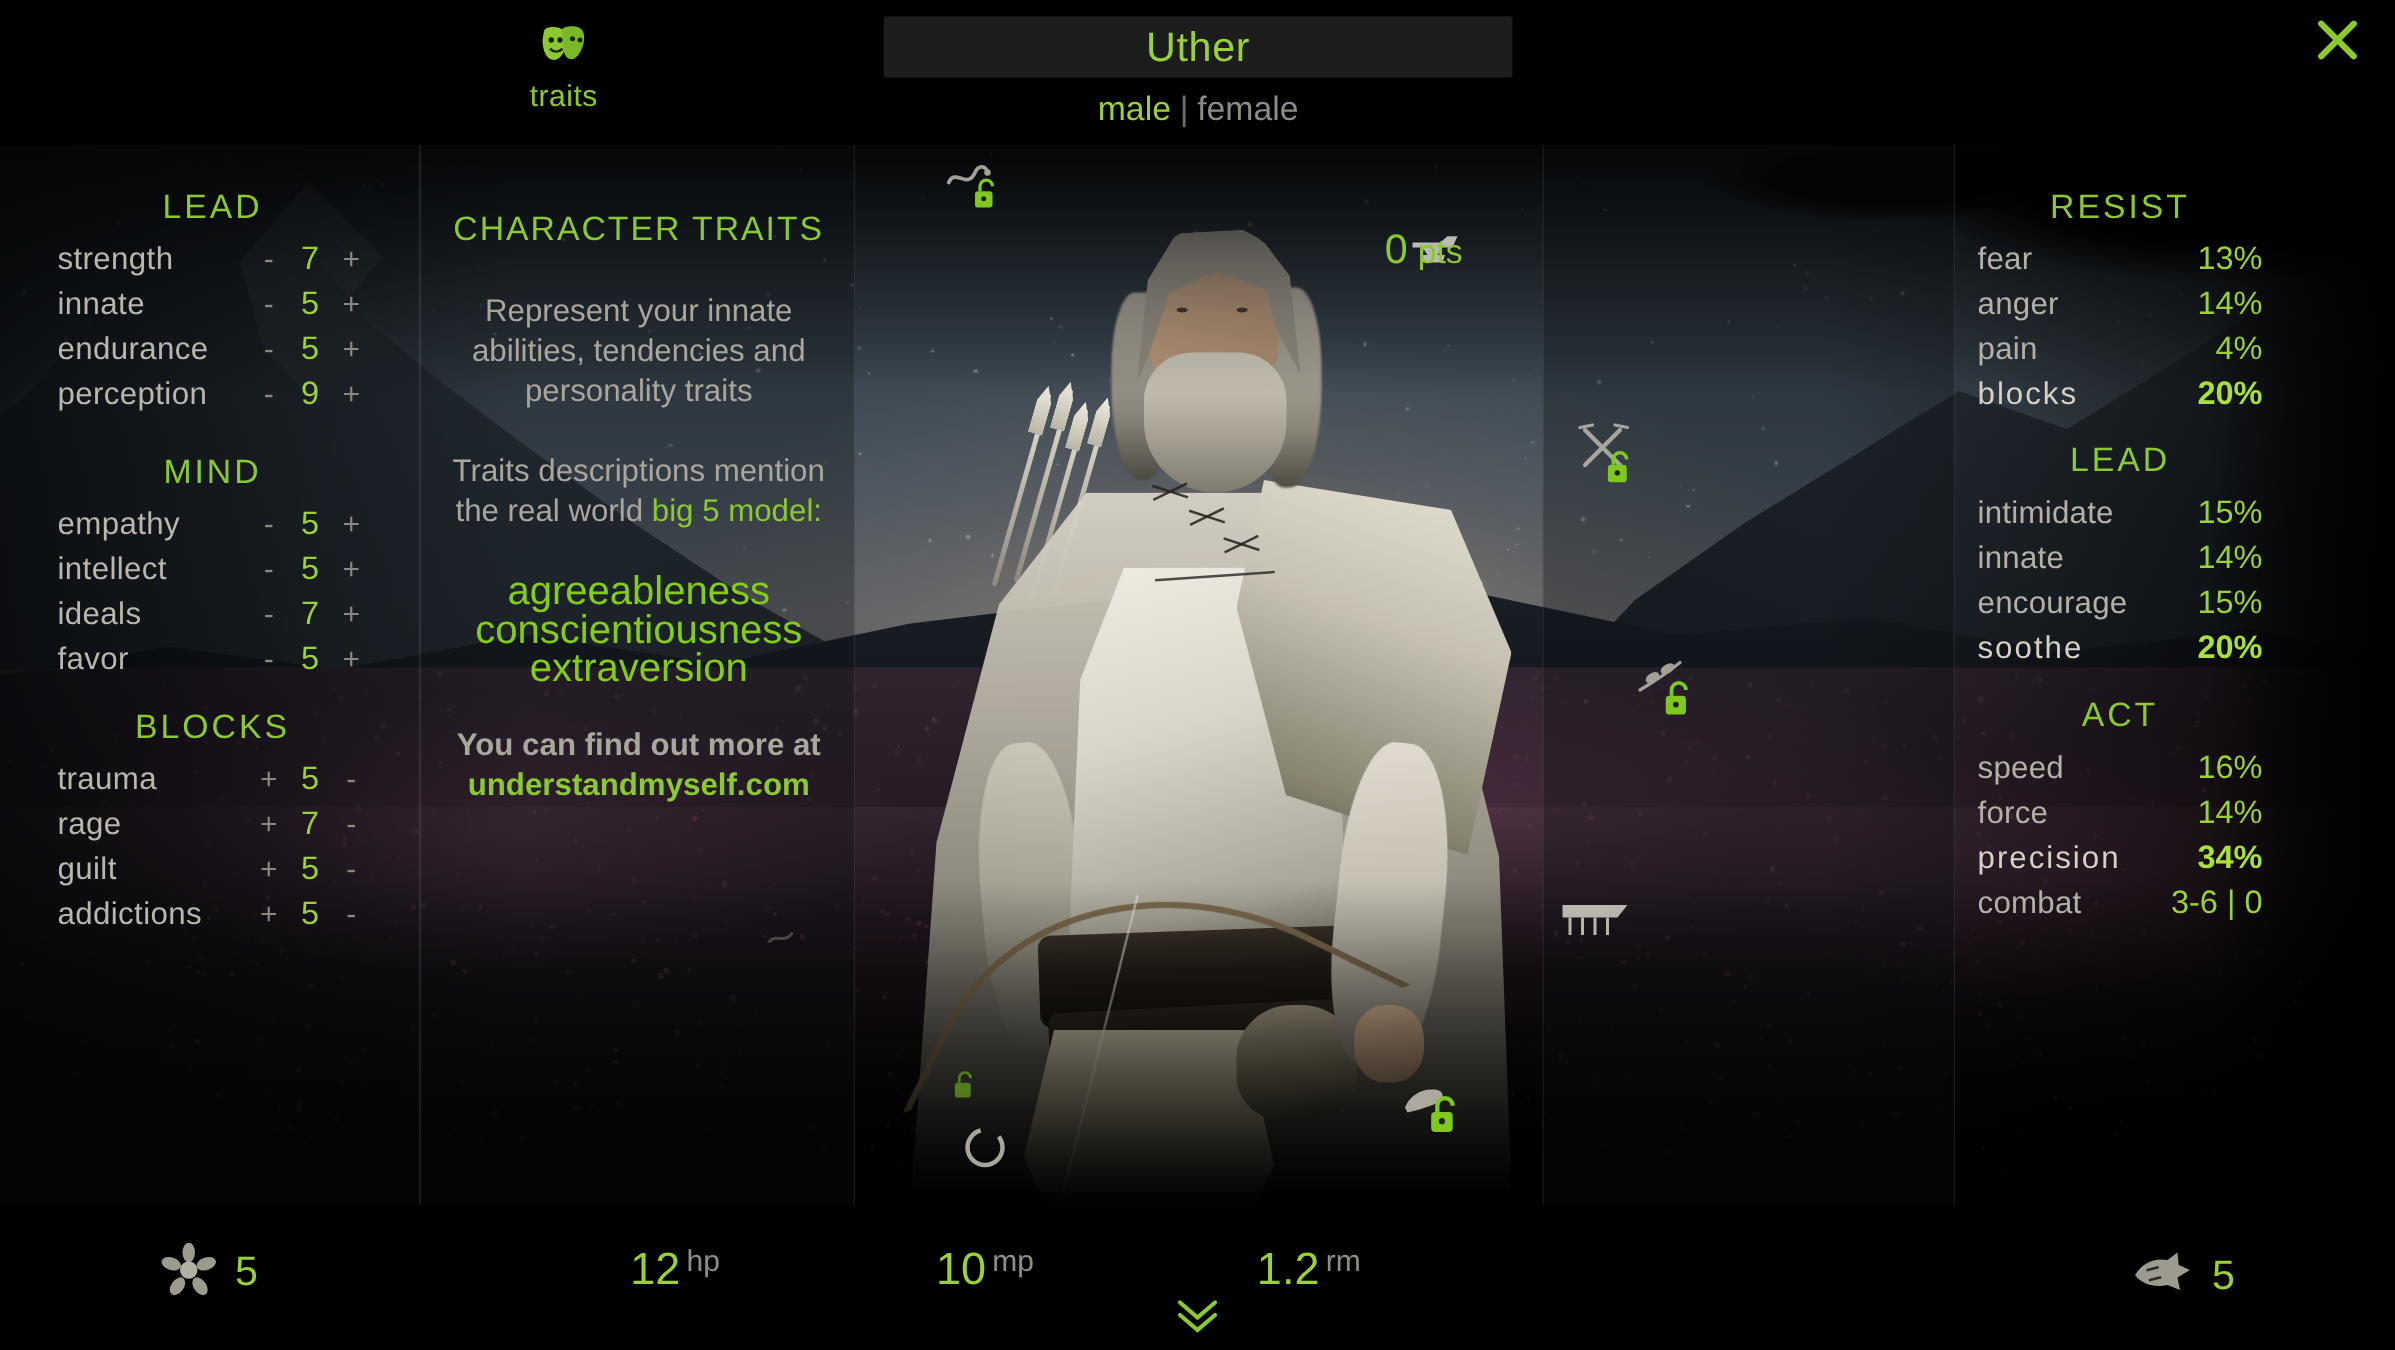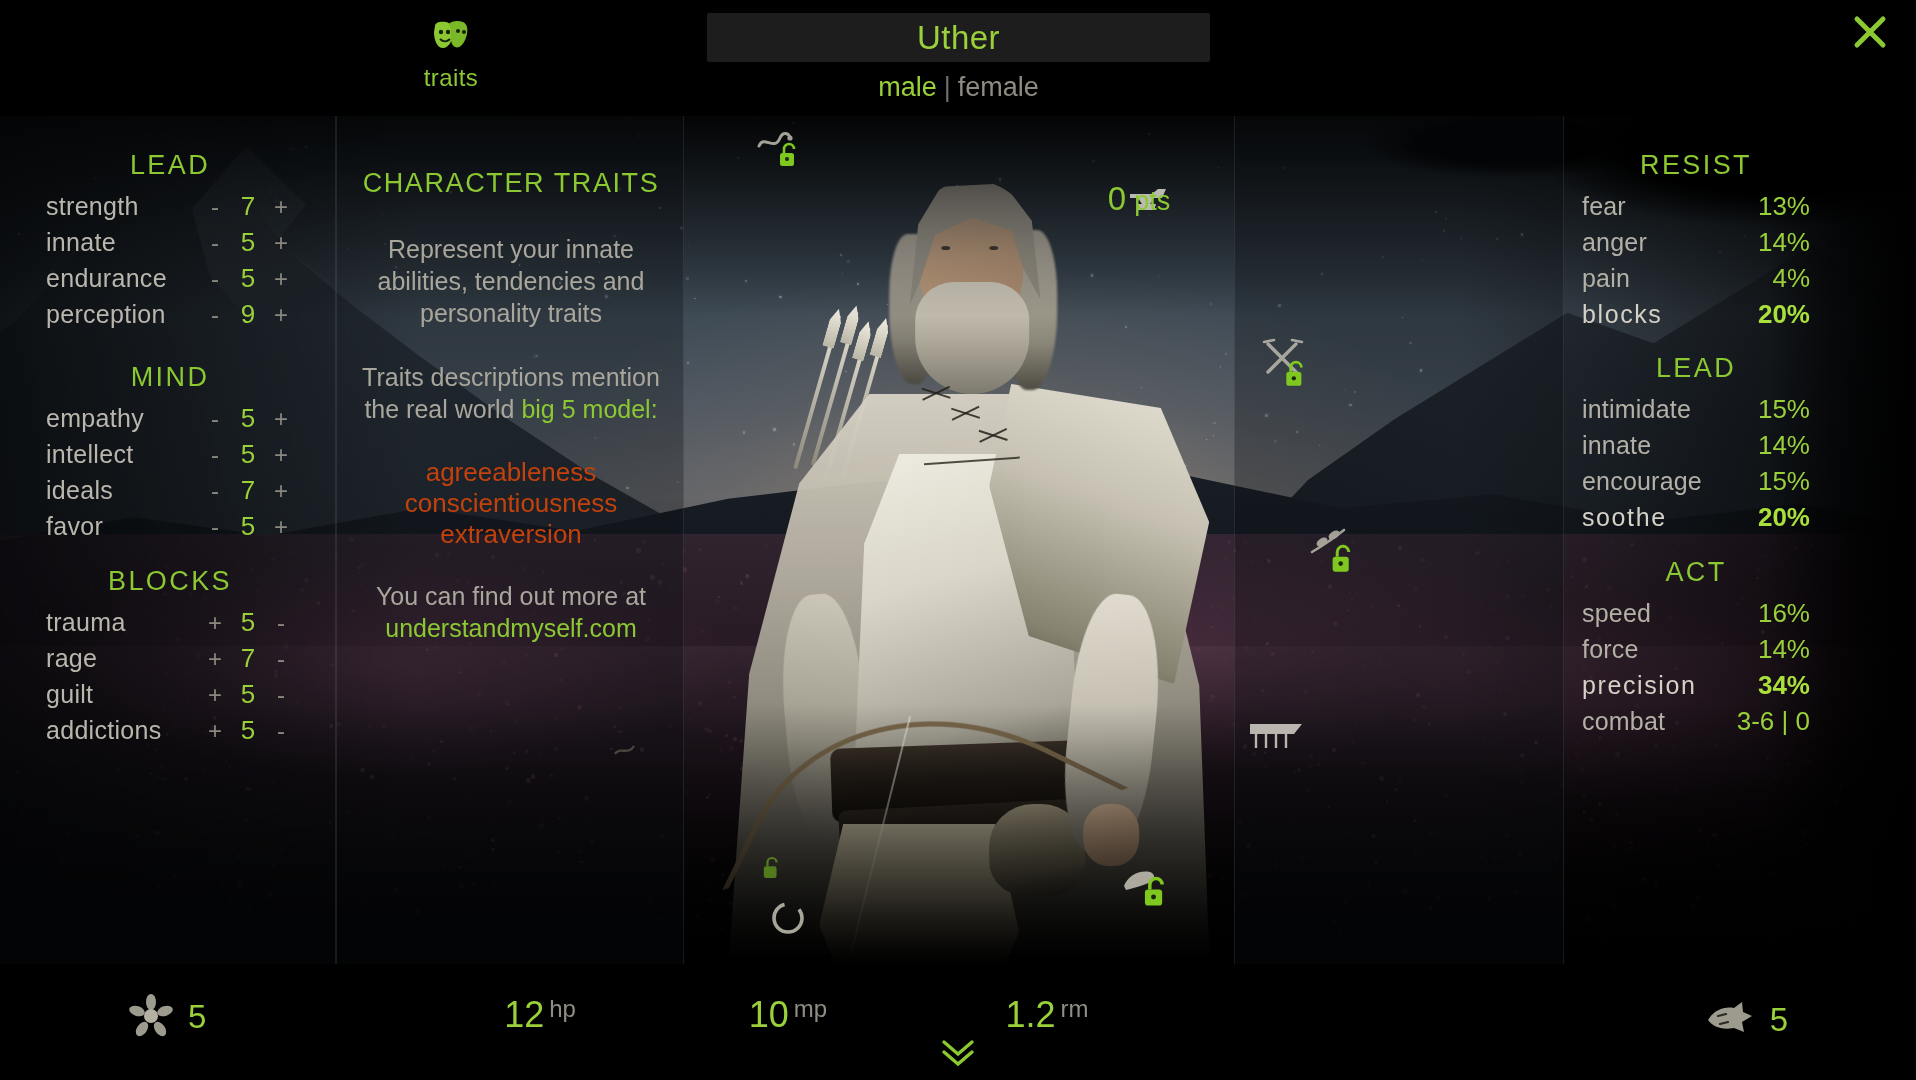--- a/index.html
+++ b/index.html
@@ -416,22 +416,22 @@
     white-space: nowrap;
   }
   .traits-para {
     color: #a9a69c;
     font-size: 25px;
     line-height: 32px;
     margin-bottom: 32px;
   }
   .hl { color: #8bc832; }
   .traits-list {
-    color: #c2410c;
-    font-size: 26px;
+    color: #84cc16;
+    font-size: 32px;
     line-height: 31px;
     margin-bottom: 30px;
     text-align: center;
   }
   .traits-link {
     color: #8bc832;
     font-size: 25px;
     cursor: pointer;
   }
 
@@ -1843,21 +1843,21 @@
     </div>
     <div class="traits-para">
       <span>Traits descriptions mention</span><br>
       <span>the real world </span><span class="hl">big 5 model:</span>
     </div>
     <div class="traits-list" id="traits-list">
         <div>agreeableness</div>
         <div>conscientiousness</div>
         <div>extraversion</div>
       </div>
-    <div class="traits-para" style="margin-bottom:0;">
+    <div class="traits-para" style="margin-bottom:0;font-weight:bold;">
       <span>You can find out more at</span><br>
       <span class="traits-link">understandmyself.com</span>
     </div>
   </div>
 
   <div class="panel" id="resist-panel">
     <div class="grp-title">RESIST</div>
     <div id="resist-rows">
         <div class="skill-row">
           <span class="skill-name">fear</span>

